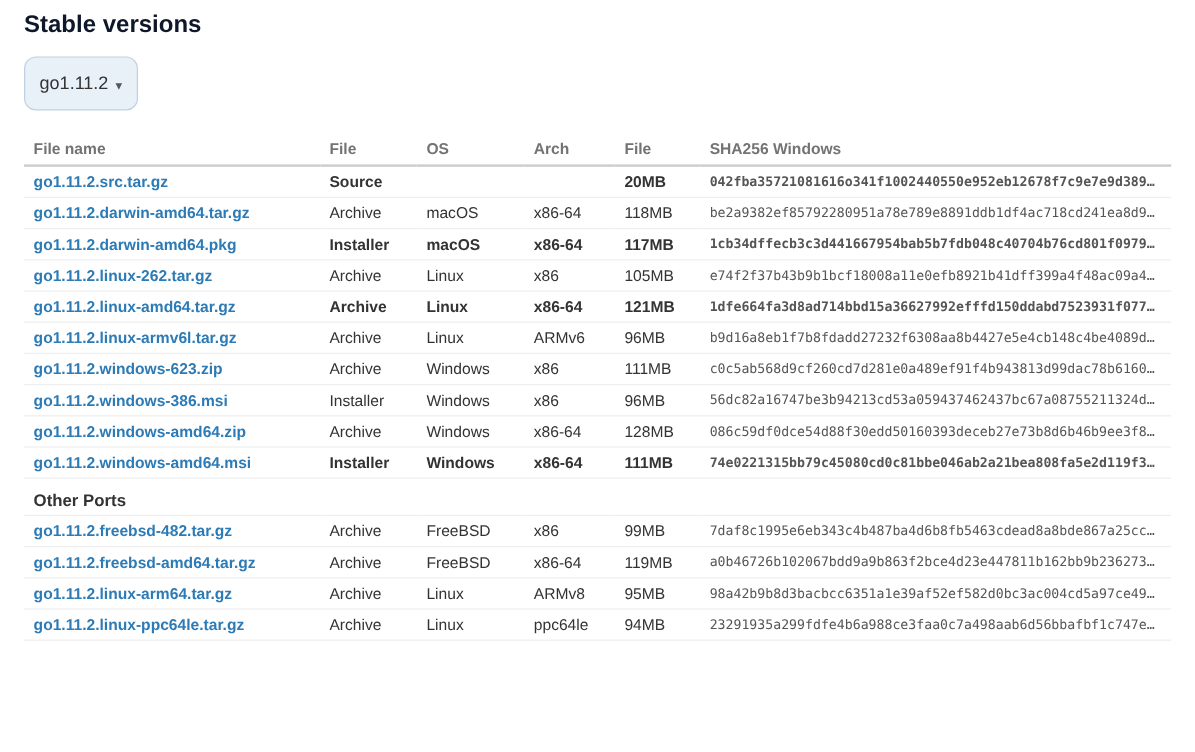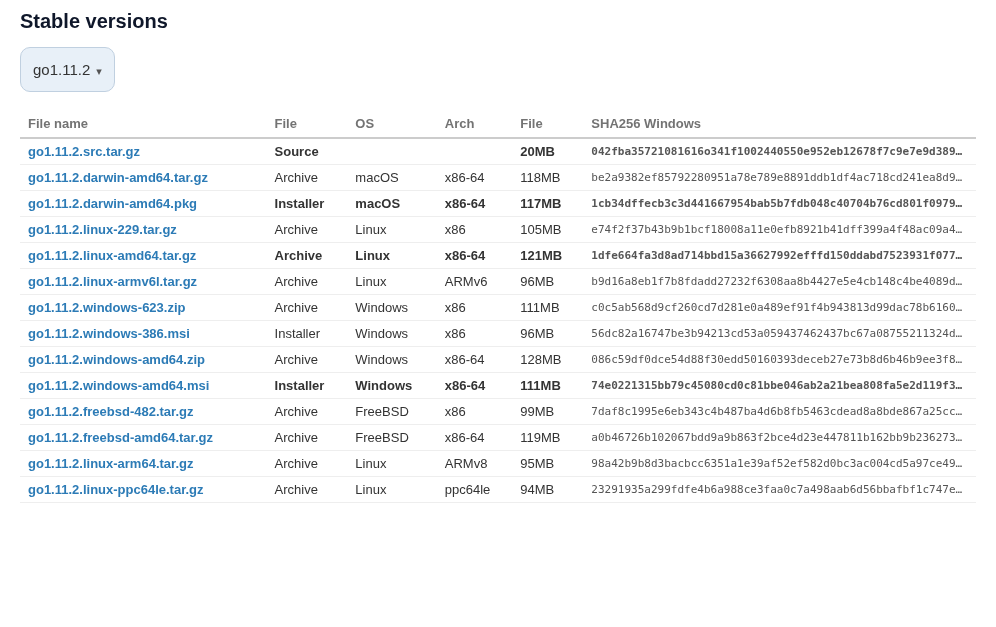--- a/index.html
+++ b/index.html
@@ -125,21 +125,21 @@
       </tr>
       <tr class="bold-row">
         <td><a href="#" class="file-link bold">go1.11.2.darwin-amd64.pkg</a></td>
         <td>Installer</td>
         <td>macOS</td>
         <td>x86-64</td>
         <td>117MB</td>
         <td class="checksum">1cb34dffecb3c3d441667954bab5b7fdb048c40704b76cd801f09796b909ff50</td>
       </tr>
       <tr>
-        <td><a href="#" class="file-link">go1.11.2.linux-229.tar.gz</a></td>
+        <td><a href="#" class="file-link">go1.11.2.linux-262.tar.gz</a></td>
         <td>Archive</td>
         <td>Linux</td>
         <td>x86</td>
         <td>105MB</td>
         <td class="checksum">e74f2f37b43b9b1bcf18008a11e0efb8921b41dff399a4f48ac09a4f25729881</td>
       </tr>
       <tr class="bold-row">
         <td><a href="#" class="file-link bold">go1.11.2.linux-amd64.tar.gz</a></td>
         <td>Archive</td>
         <td>Linux</td>
@@ -180,20 +180,23 @@
         <td class="checksum">086c59df0dce54d88f30edd50160393deceb27e73b8d6b46b9ee3f88b0c02e28</td>
       </tr>
       <tr class="bold-row">
         <td><a href="#" class="file-link bold">go1.11.2.windows-amd64.msi</a></td>
         <td>Installer</td>
         <td>Windows</td>
         <td>x86-64</td>
         <td>111MB</td>
         <td class="checksum">74e0221315bb79c45080cd0c81bbe046ab2a21bea808fa5e2d119f3a07815218</td>
       </tr>
+      <tr class="section-header">
+        <td colspan="6">Other Ports</td>
+      </tr>
       <tr>
         <td><a href="#" class="file-link">go1.11.2.freebsd-482.tar.gz</a></td>
         <td>Archive</td>
         <td>FreeBSD</td>
         <td>x86</td>
         <td>99MB</td>
         <td class="checksum">7daf8c1995e6eb343c4b487ba4d6b8fb5463cdead8a8bde867a25cc7168ff77b</td>
       </tr>
       <tr>
         <td><a href="#" class="file-link">go1.11.2.freebsd-amd64.tar.gz</a></td>

